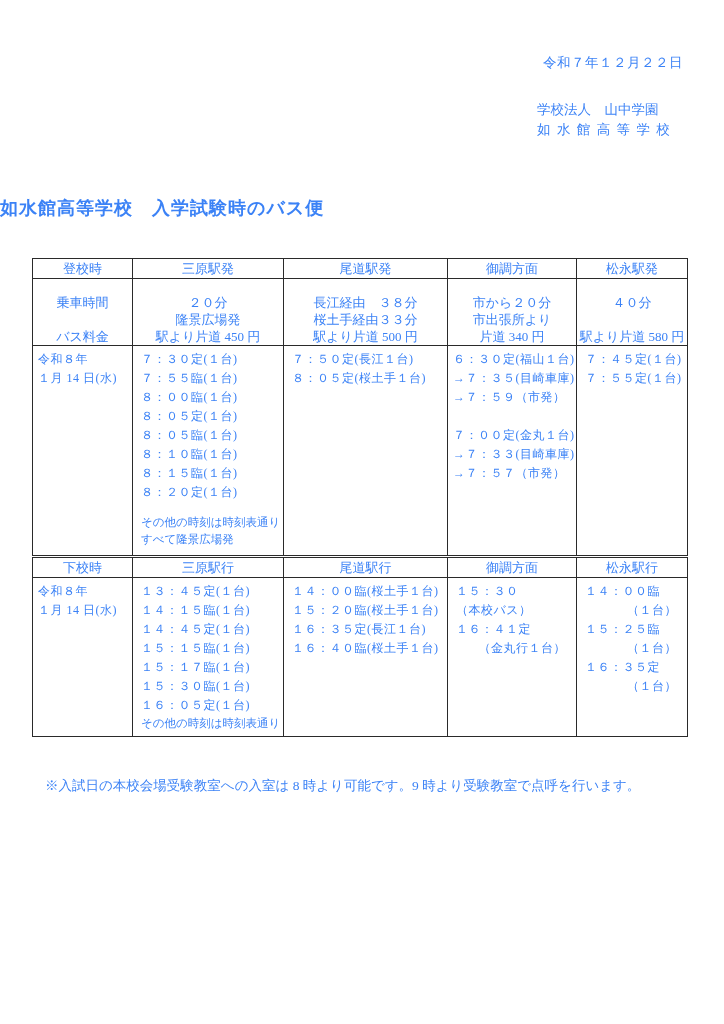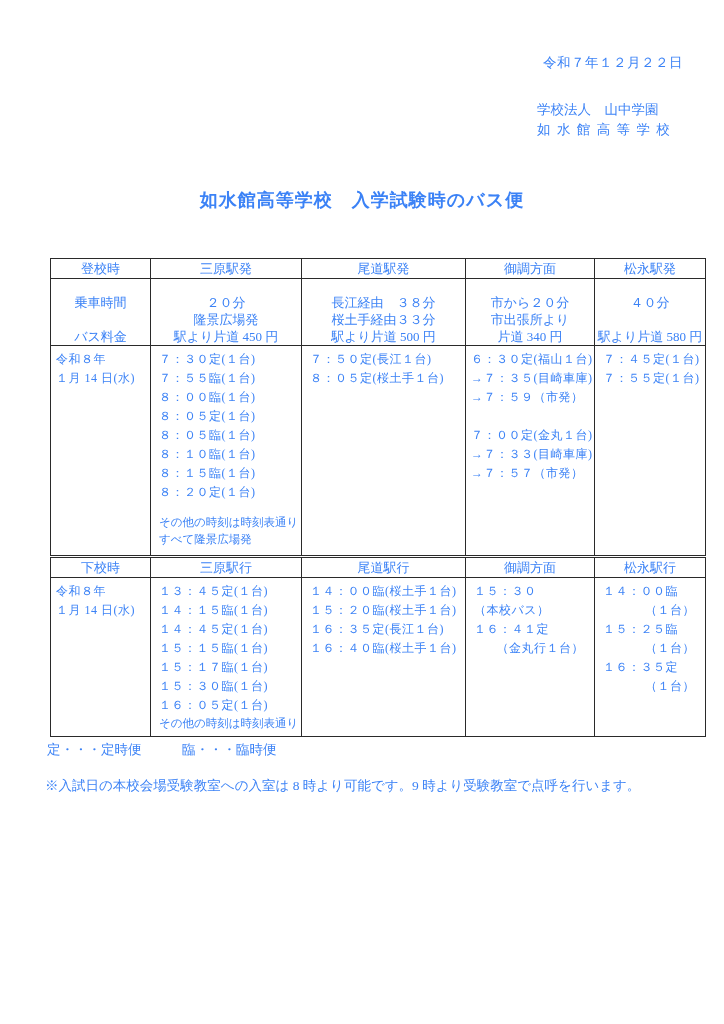--- a/index.html
+++ b/index.html
@@ -11,28 +11,27 @@
     background: #ffffff;
     color: #3b82f6;
     font-family: "Liberation Serif", "DejaVu Serif", serif;
     overflow: hidden;
   }
   .abs { position: absolute; }
   .doc-date { left: 543px; top: 54px; font-size: 13.5px; letter-spacing: 0.5px; white-space: nowrap; }
   .org-block { left: 537px; top: 100px; font-size: 13.5px; line-height: 20px; white-space: nowrap; }
   .org-name { letter-spacing: 1.5px; }
   .doc-title {
-    left: 0; right: 0; top: 188px;
-    text-align: center;
+    left: 0; right: 0; top: 196px;
     font-size: 18px; font-weight: bold; letter-spacing: 1px;
     white-space: nowrap;
   }
   table.bus {
     position: absolute;
-    left: 50px;
+    left: 32px;
     width: 655px;
     border-collapse: collapse;
     table-layout: fixed;
   }
   table.morning { top: 258px; }
   table.afternoon { top: 557px; }
   table.bus th, table.bus td {
     border: 1px solid #2a2a2a;
     vertical-align: top;
     overflow: hidden;
@@ -212,16 +211,15 @@
         <div class="bl r">（１台）</div>
         <div class="bl">１５：２５臨</div>
         <div class="bl r">（１台）</div>
         <div class="bl">１６：３５定</div>
         <div class="bl r">（１台）</div>
       </td>
     </tr>
   </tbody>
     </table>
 
-  <div class="abs legend">定・・・定時便　　　臨・・・臨時便</div>
   <div class="abs footnote">※入試日の本校会場受験教室への入室は 8 時より可能です。9 時より受験教室で点呼を行います。</div>
 
 </div>
 
 </body></html>

